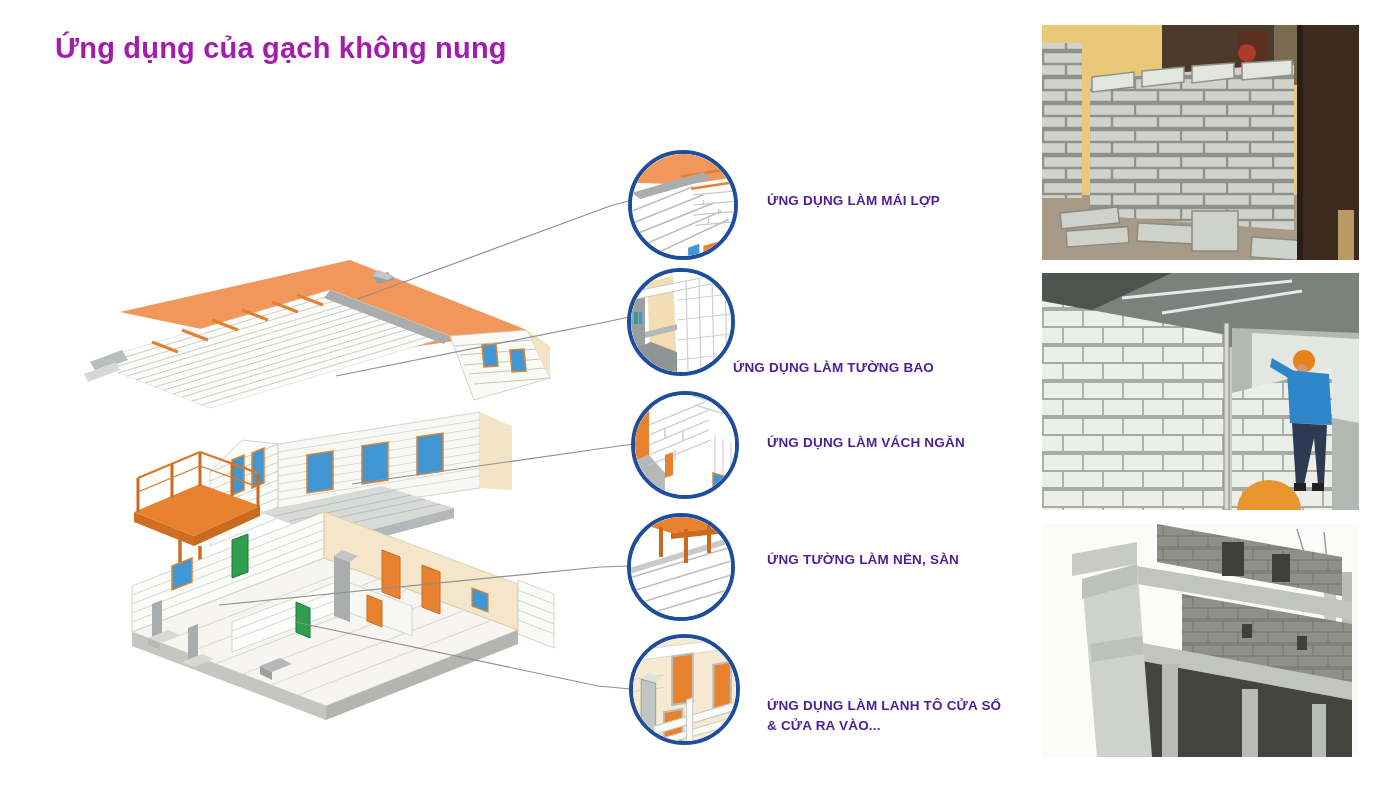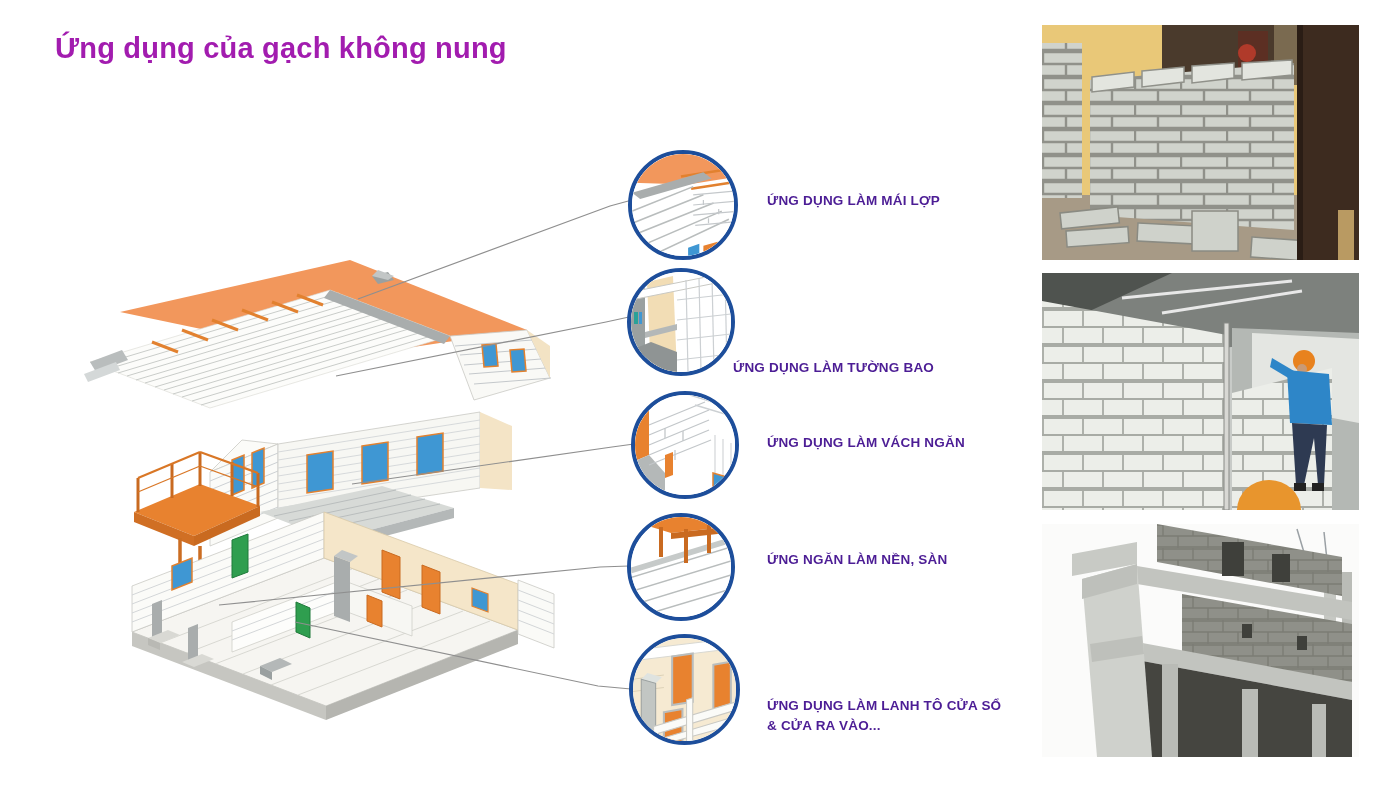--- a/index.html
+++ b/index.html
@@ -324,21 +324,21 @@
     <polygon points="8,40 22,44 22,100 8,104" fill="#c2c6c3" stroke="#9aa0a0" stroke-width="1"></polygon>
     <polygon points="20,86 100,62 100,70 20,94" fill="#fbfbf8" stroke="#c9c9c4" stroke-width="1"></polygon>
     <polygon points="26,98 100,76 100,84 26,104" fill="#fbfbf8" stroke="#c9c9c4" stroke-width="1"></polygon>
     <polygon points="52,60 58,58 58,104 52,104" fill="#fbfbf8" stroke="#c9c9c4" stroke-width="1"></polygon>
   </svg>
 </div>
 
 <div class="callout-label" style="left:767px;top:191px;">ỨNG DỤNG LÀM MÁI LỢP</div>
 <div class="callout-label" style="left:733px;top:314px;margin-top:44px;">ỨNG DỤNG LÀM TƯỜNG BAO</div>
 <div class="callout-label" style="left:767px;top:433px;text-align:center;">ỨNG DỤNG LÀM VÁCH NGĂN</div>
-<div class="callout-label" style="left:767px;top:550px;">ỨNG NGĂN LÀM NỀN, SÀN</div>
+<div class="callout-label" style="left:767px;top:550px;">ỨNG TƯỜNG LÀM NỀN, SÀN</div>
 <div class="callout-label" style="left:767px;top:696px;width:236px;">ỨNG DỤNG LÀM LANH TÔ CỬA SỔ &amp; CỬA RA VÀO...</div>
 
 <figure class="photo" style="left:1042px;top:25px;width:317px;height:235px;margin:0;">
   <svg viewBox="0 0 317 235" width="317" height="235">
     <defs>
       <pattern id="p1brick" width="46" height="26" patternUnits="userSpaceOnUse">
         <rect width="46" height="26" fill="#d0d3cc"></rect>
         <path d="M0,1H46 M0,13H46 M0,25H46" stroke="#90918a" stroke-width="2.4" fill="none"></path>
         <path d="M1,0V13 M24,13V26" stroke="#90918a" stroke-width="2.4" fill="none"></path>
       </pattern>

